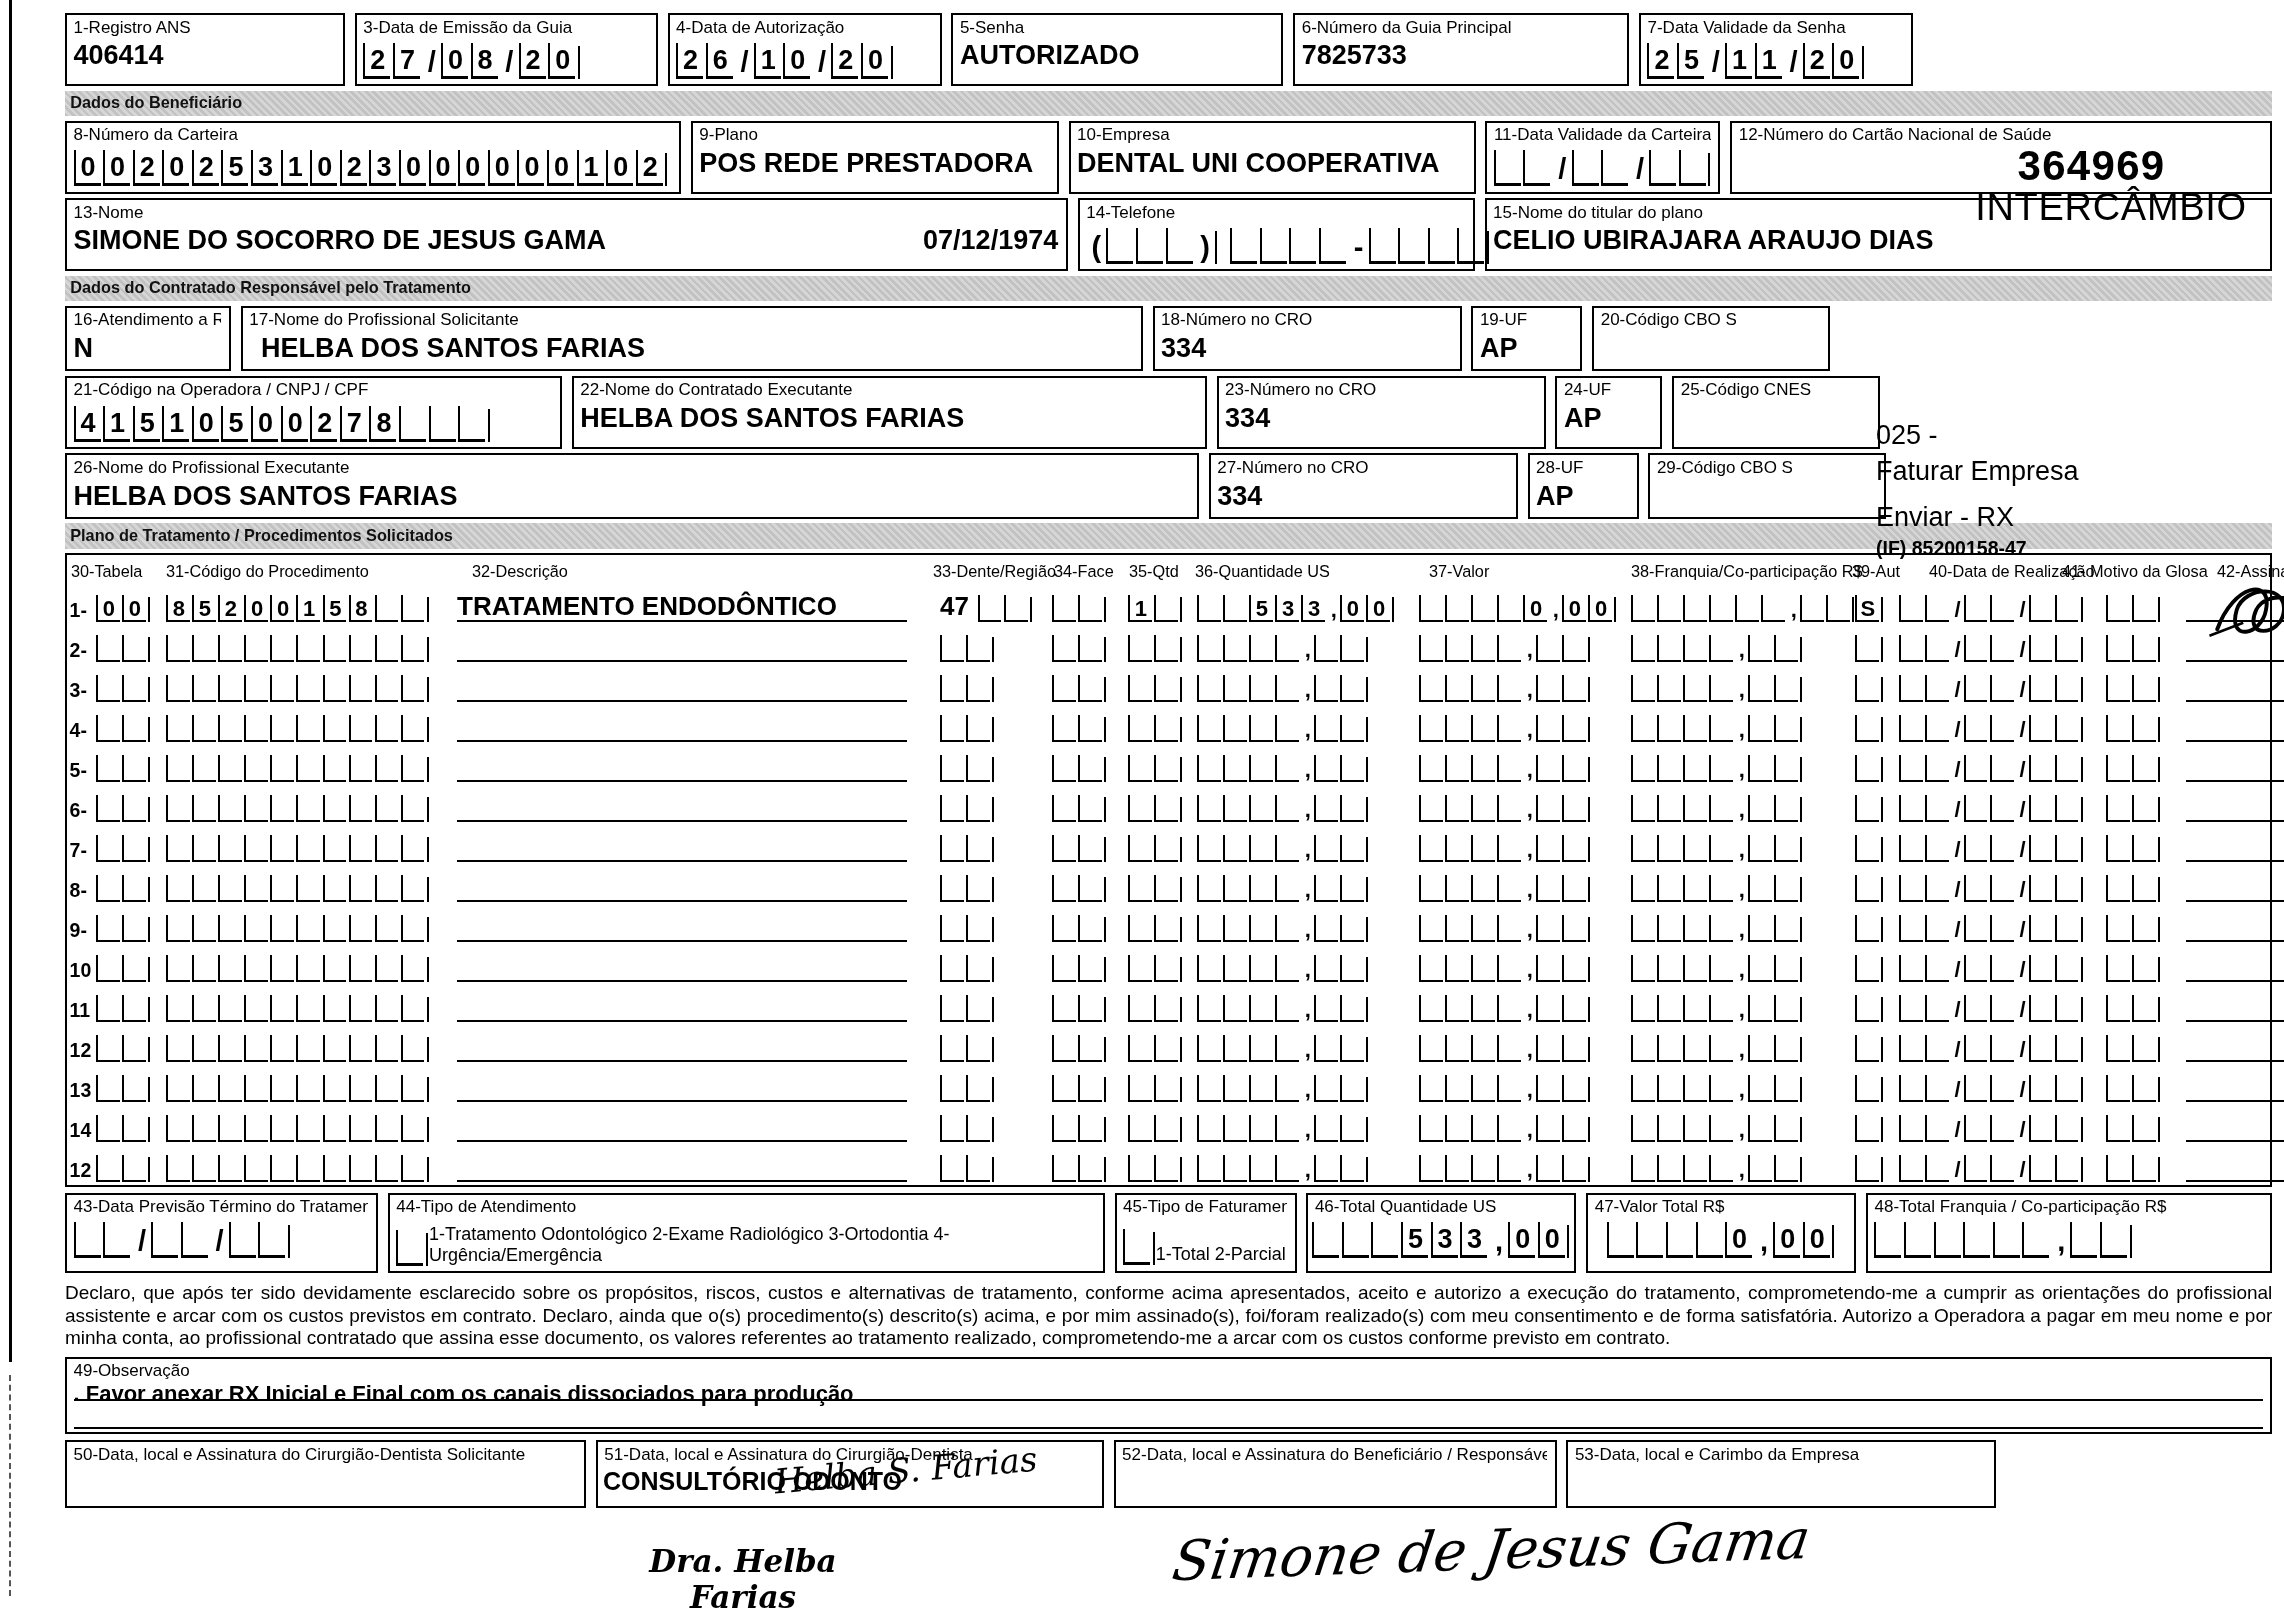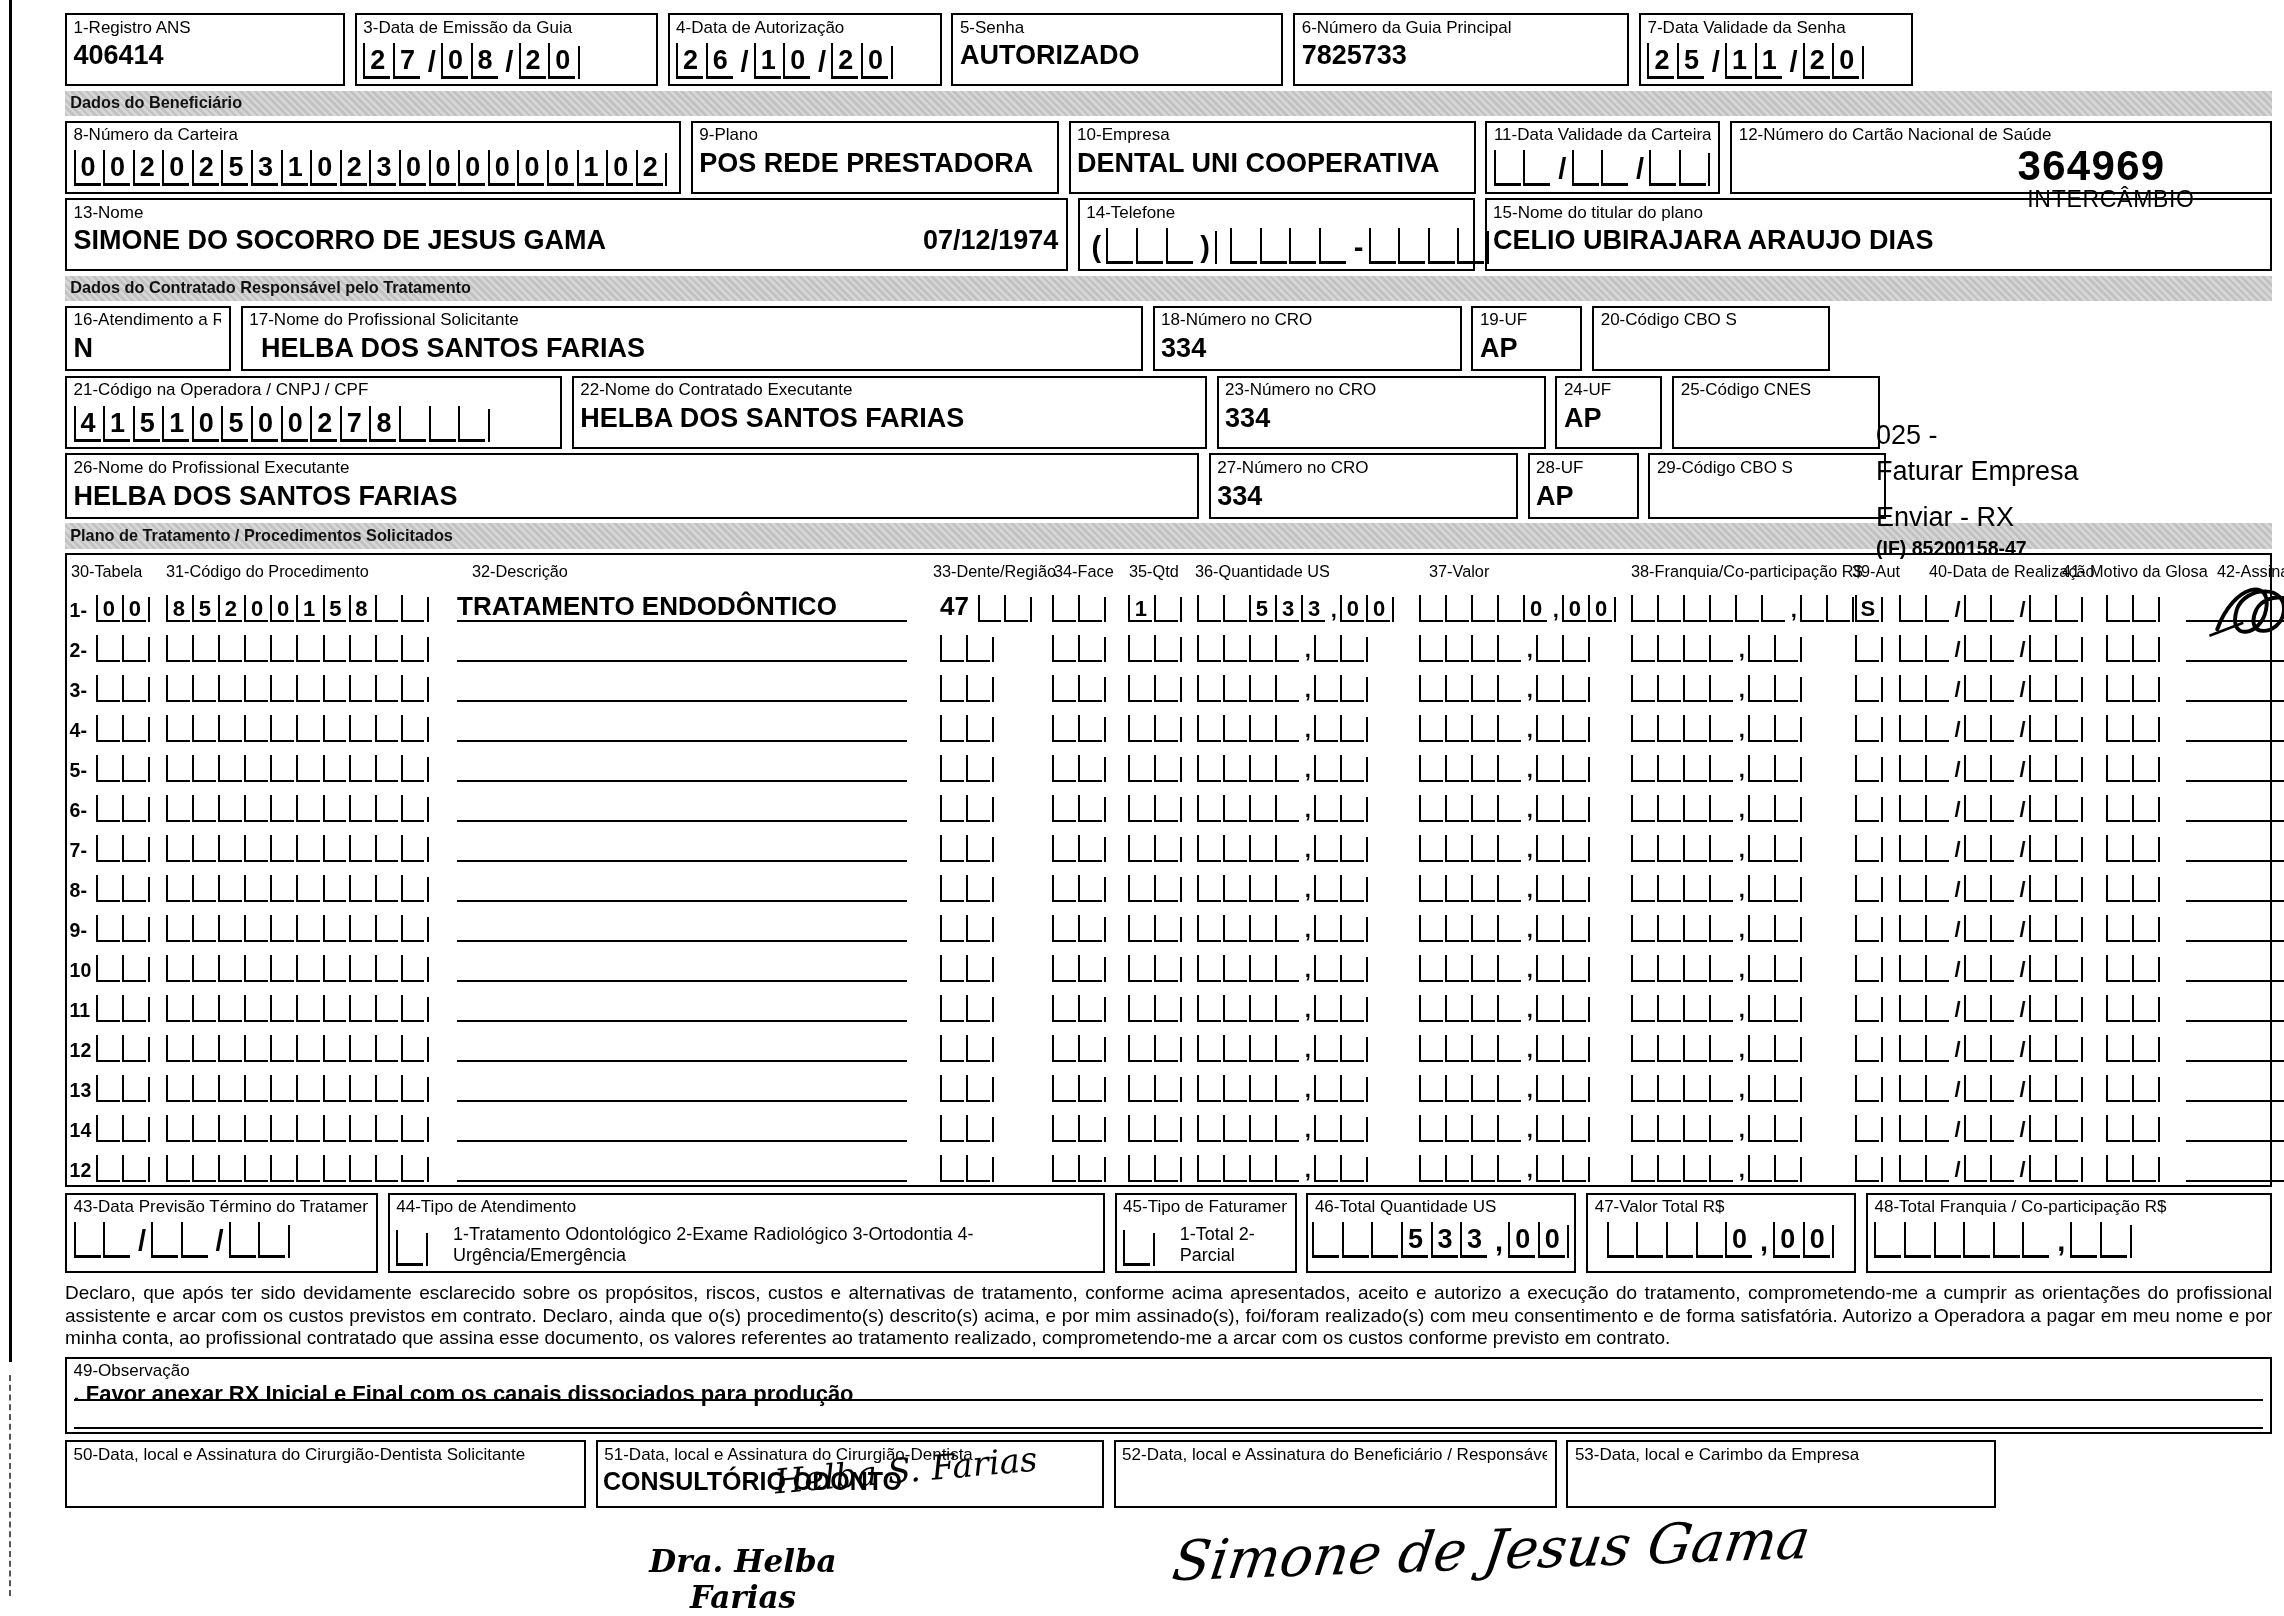--- a/index.html
+++ b/index.html
@@ -19,21 +19,21 @@
   .logo { font-size:70px; font-weight:bold; letter-spacing:-3.9px; white-space:nowrap; }
   .logo .reg { font-size:19.5px; vertical-align:top; letter-spacing:0; }
   .tagline { text-align:right; font-size:15px; letter-spacing:1.3px; color:#222; margin-top:-6.5px; }
   .doc-title { position:absolute; left:391px; right:521px; top:57px; text-align:center;
     font-size:34px; font-weight:bold; letter-spacing:0.7px; }
   .bc-label { position:absolute; left:1733px; top:90px; font-size:17px; }
   .barcode { position:absolute; left:1805px; top:18px; width:313px; height:103px;
     background:repeating-linear-gradient(90deg,#000 0 4.6px,#fff 4.6px 7.8px,#000 7.8px 10.4px,#fff 10.4px 12.4px,#000 12.4px 20px,#fff 20px 23.5px,#000 23.5px 25.4px,#fff 25.4px 31px); }
   .guide-no { position:absolute; left:1922px; top:142px; width:339px; text-align:center; }
   .guide-no .num { font-size:42px; font-weight:bold; letter-spacing:1.3px; }
-  .guide-no .sub { font-size:23px; letter-spacing:0.7px; margin-top:-3.9px; text-indent:39px; }
+  .guide-no .sub { font-size:38px; letter-spacing:0.7px; margin-top:-3.9px; text-indent:39px; }
 
   
   .frow { display:flex; gap:9.8px; margin-bottom:4.6px; align-items:stretch; }
   .fbox { border:2.6px solid #000; padding:2.6px 7.8px 5.2px 6.5px; box-sizing:border-box; position:relative; }
   .flabel { font-size:17px; white-space:nowrap; overflow:hidden; }
   .fvalue { font-size:27px; font-weight:bold; margin-top:2.6px; white-space:nowrap; }
   .split { display:flex; justify-content:space-between; align-items:baseline; }
 
   
   .dgroup { display:flex; align-items:flex-end; margin-top:5.2px; }
@@ -67,21 +67,21 @@
   .c-tab{left:29px} .c-cod{left:99px} .c-desc{left:390px} .c-dente{left:873px}
   .c-face{left:985px} .c-qtd{left:1061px} .c-us{left:1130px} .c-val{left:1352px}
   .c-fra{left:1564px} .c-aut{left:1788px} .c-data{left:1832px} .c-glo{left:2039px} .c-ass{left:2119px}
   .descline { width:450px; border-bottom:2.6px solid #000; height:29px;
     font-size:26px; font-weight:bold; white-space:nowrap; }
   .assline { width:150px; border-bottom:2.6px solid #000; height:26px; }
   .dente-val { display:flex; align-items:flex-end; gap:9px; font-size:26px; font-weight:bold;text-align:right; }
   .sig42 { position:absolute; left:2137px; top:-11.7px; }
 
   
-  .optline { display:flex; align-items:flex-end; gap:25px; font-size:18px; margin-top:6.5px; }
+  .optline { display:flex; align-items:flex-end; gap:1px; font-size:18px; margin-top:6.5px; }
 
   
   .declaration { font-size:19px; line-height:1.2; text-align:justify; margin:9px 0 6.5px; }
 
   .obsbox { border:2.6px solid #000; padding:2.6px 7.8px 5.2px 6.5px; height:77px; box-sizing:border-box; position:relative; margin-bottom:6.5px; }
   .obstext { font-size:22px; font-weight:bold; margin-top:0; }
   .obsline1 { position:absolute; left:6.5px; right:7.8px; top:40px; border-bottom:2px solid #000; }
   .obsline2 { position:absolute; left:6.5px; right:7.8px; bottom:2.6px; border-bottom:2px solid #000; }
 
   .sigrow .fbox { height:68px; }

